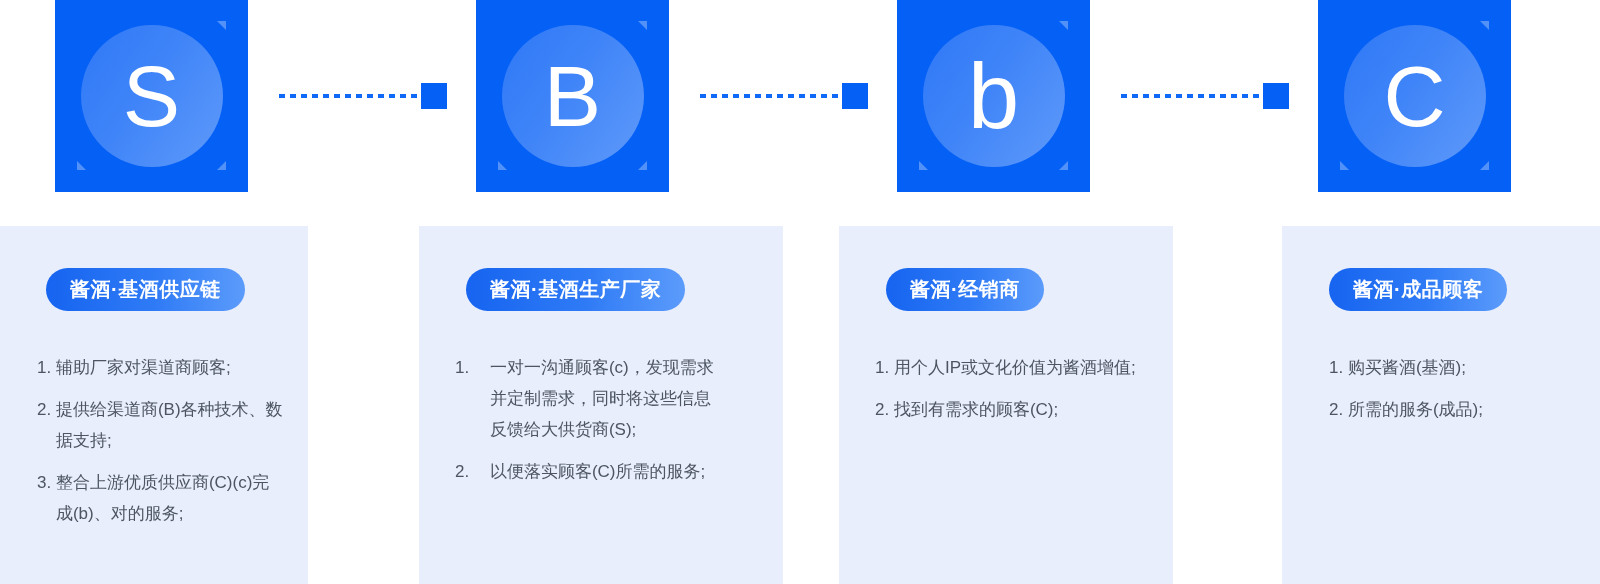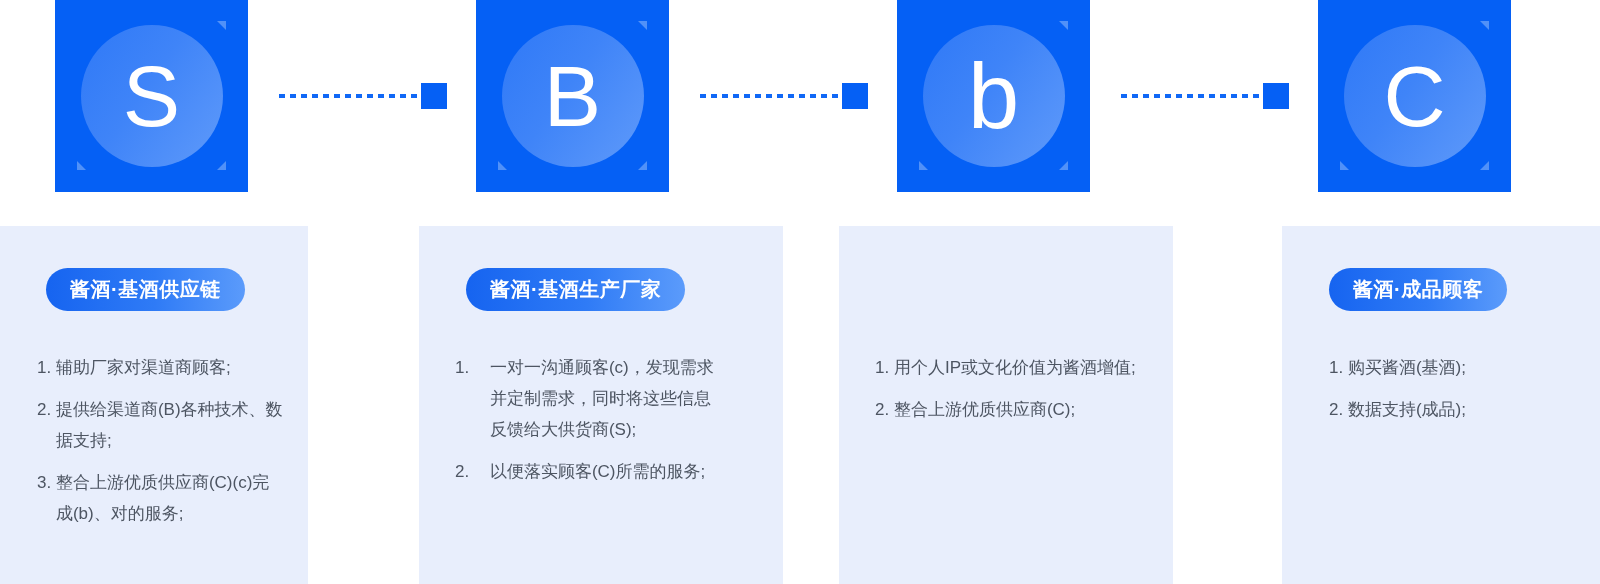--- a/index.html
+++ b/index.html
@@ -278,40 +278,41 @@
           <span class="item-text">一对一沟通顾客(c)，发现需求并定制需求，同时将这些信息反馈给大供货商(S);</span>
         </div>
         <div class="item">
           <span class="item-num">2. </span>
           <span class="item-text">以便落实顾客(C)所需的服务;</span>
         </div>
       </div>
     </div>
 
     <div class="panel" id="panel-3">
+      <div class="pill">酱酒·经销商</div>
       <div class="items">
         <div class="item">
           <span class="item-num">1. </span>
           <span class="item-text">用个人IP或文化价值为酱酒增值;</span>
         </div>
         <div class="item">
           <span class="item-num">2. </span>
-          <span class="item-text">整合上游优质供应商(C);</span>
+          <span class="item-text">找到有需求的顾客(C);</span>
         </div>
       </div>
     </div>
 
     <div class="panel" id="panel-4">
       <div class="pill">酱酒·成品顾客</div>
       <div class="items">
         <div class="item">
           <span class="item-num">1. </span>
           <span class="item-text">购买酱酒(基酒);</span>
         </div>
         <div class="item">
           <span class="item-num">2. </span>
-          <span class="item-text">数据支持(成品);</span>
+          <span class="item-text">所需的服务(成品);</span>
         </div>
       </div>
     </div>
 
   </div>
 </div>
 
 </body></html>

